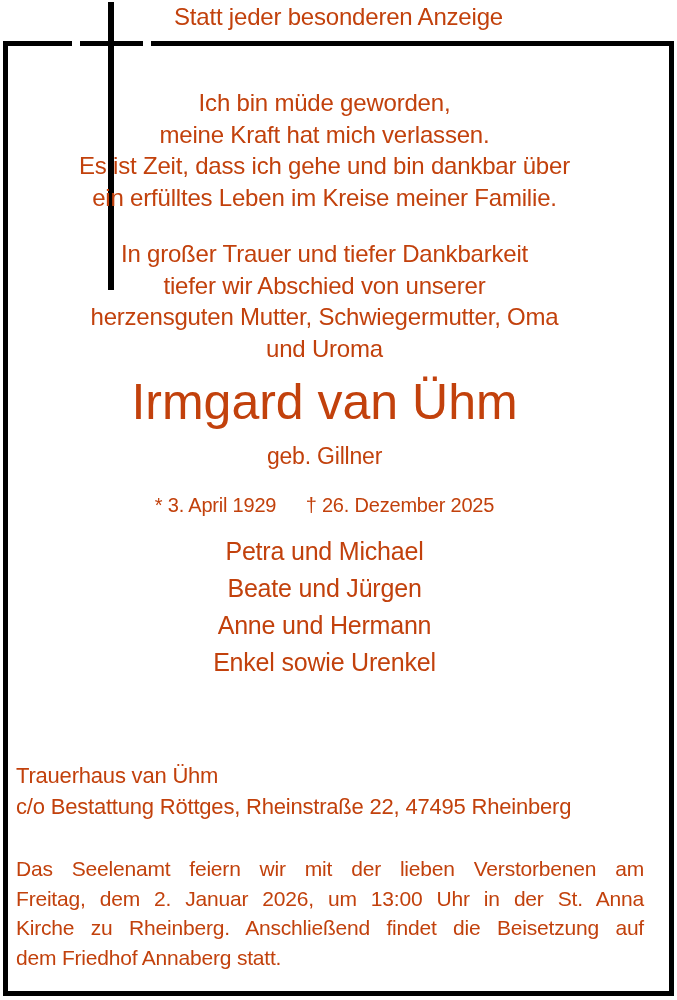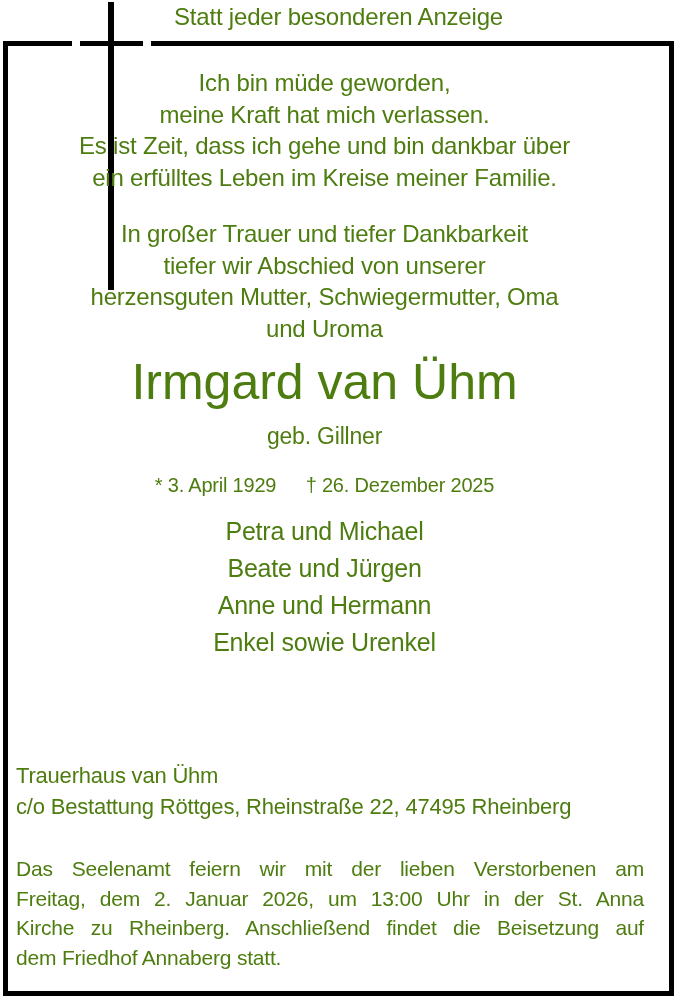--- a/index.html
+++ b/index.html
@@ -6,21 +6,21 @@
     margin: 0;
     padding: 0;
     background: #ffffff;
   }
   .page {
     position: relative;
     width: 677px;
     height: 1000px;
     background: #ffffff;
     font-family: "Liberation Sans", sans-serif;
-    color: #4d7c0f;
+    color: #c2410c;
     overflow: hidden;
   }
   
   .header-note {
     position: absolute;
     top: 2px;
     left: 3px;
     width: 671px;
     text-align: center;
     font-size: 24px;
@@ -55,20 +55,21 @@
     width: 6px;
     height: 288px;
     background: #000000;
   }
   .centered-block {
     position: absolute;
     left: 3px;
     width: 643px;
     text-align: center;
     letter-spacing: -0.2px;
+    margin-top: 20px;
   }
   .poem   { top: 67px;  font-size: 24px; line-height: 31.5px; }
   .intro  { top: 218px; font-size: 24px; line-height: 31.5px; }
   .name   { top: 354px; font-size: 50px; line-height: 57px; letter-spacing: 0; }
   .maiden { top: 421px; font-size: 23px; line-height: 30px; }
   .dates  { top: 470px; font-size: 20px; line-height: 31px; }
   .dates .death { margin-left: 24px; }
   .mourners { top: 513px; font-size: 25px; line-height: 37px; }
   .left-block {
     position: absolute;

